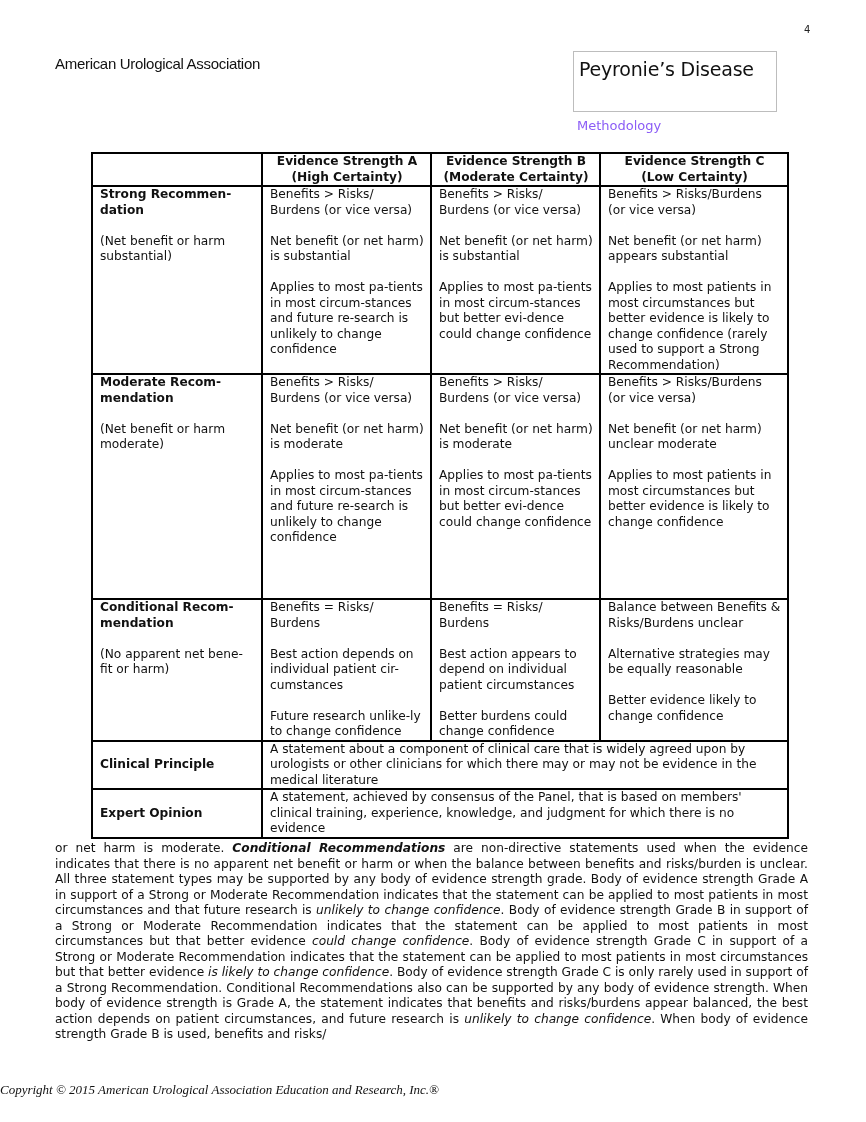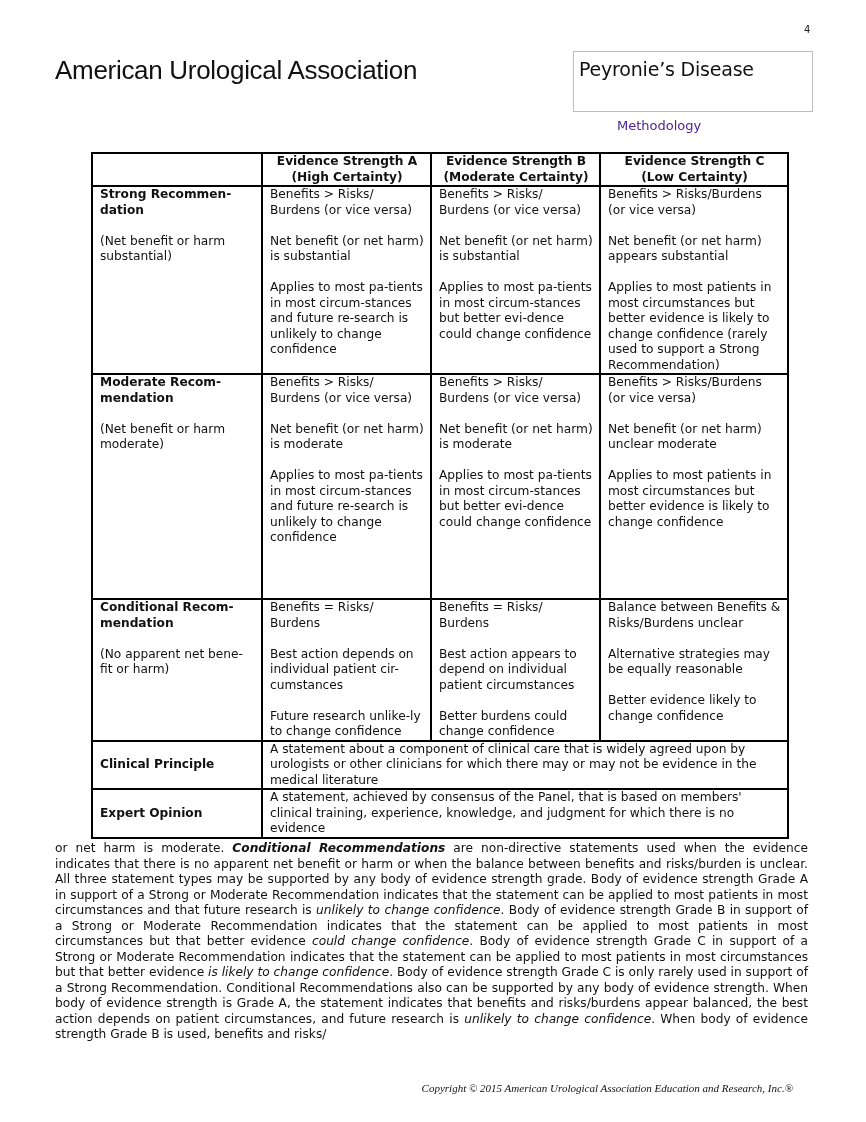--- a/index.html
+++ b/index.html
@@ -1,35 +1,35 @@
 <!DOCTYPE html>
 <html><head>
 <meta charset="utf-8">
 <style>
   html, body { margin: 0; padding: 0; background: #ffffff; }
   body { width: 866px; height: 1122px; position: relative; overflow: hidden; color: #111; }
   .page-num { position: absolute; left: 804px; top: 24px; font-family: "DejaVu Sans", sans-serif; font-size: 10px; color: #222; }
-  .org { position: absolute; left: 55px; top: 55px; font-family: "Liberation Sans", sans-serif; font-size: 26px; letter-spacing: -0.3px; color: #111; }
-  .topic-box { position: absolute; left: 573px; top: 51px; width: 240px; height: 61px; border: 1px solid #bdbdbd; box-sizing: border-box; }
+  .org { position: absolute; left: 55px; top: 55px; font-family: "Liberation Sans", sans-serif; font-size: 15px; letter-spacing: -0.3px; color: #111; }
+  .topic-box { position: absolute; left: 573px; top: 51px; width: 204px; height: 61px; border: 1px solid #bdbdbd; box-sizing: border-box; }
   .topic-title { position: absolute; left: 5px; top: 6px; font-family: "DejaVu Sans", sans-serif; font-size: 19px; color: #111; letter-spacing: -0.2px; }
-  .section-label { position: absolute; left: 577px; top: 118px; font-family: "DejaVu Sans", sans-serif; font-size: 13px; color: #4c1d95; margin-left: 40px; }
+  .section-label { position: absolute; left: 577px; top: 118px; font-family: "DejaVu Sans", sans-serif; font-size: 13px; color: #8b5cf6; }
 
   table.aua { position: absolute; left: 91px; top: 152px; width: 696px; border-collapse: collapse; font-family: "DejaVu Sans", sans-serif; font-size: 12.2px; line-height: 15.5px; table-layout: fixed; }
   table.aua td { border: 2px solid #000; vertical-align: top; padding: 0 6px 0 7px; }
   .title-cell { text-align: center; font-weight: bold; padding-top: 1px !important; }
   .colhead { text-align: center; font-weight: bold; }
   .rowhead-name { font-weight: bold; }
   .gap { height: 15.5px; }
   .mid { vertical-align: middle !important; font-weight: bold; }
   .cell-text { display: block; }
 
   .para { position: absolute; left: 55px; top: 841px; width: 753px; font-family: "DejaVu Sans", sans-serif; font-size: 12.2px; line-height: 15.5px; text-align: justify; color: #111; }
   .para i { font-style: italic; }
   .para b { font-weight: bold; font-style: italic; }
-  .copyright { position: absolute; left: 0; width: 793px; top: 1082px; text-align: right; font-family: "Liberation Serif", serif; font-style: italic; font-size: 11px; color: #111; }
+  .copyright { position: absolute; left: 0; width: 793px; top: 1082px; text-align: left; font-family: "Liberation Serif", serif; font-style: italic; font-size: 13px; color: #111; }
 </style>
 </head>
 <body>
 
 <div class="page-num">4</div>
 <div class="org">American Urological Association</div>
 <div class="topic-box">
   <div class="topic-title">Peyronie’s Disease</div>
 </div>
 <div class="section-label">Methodology</div>

